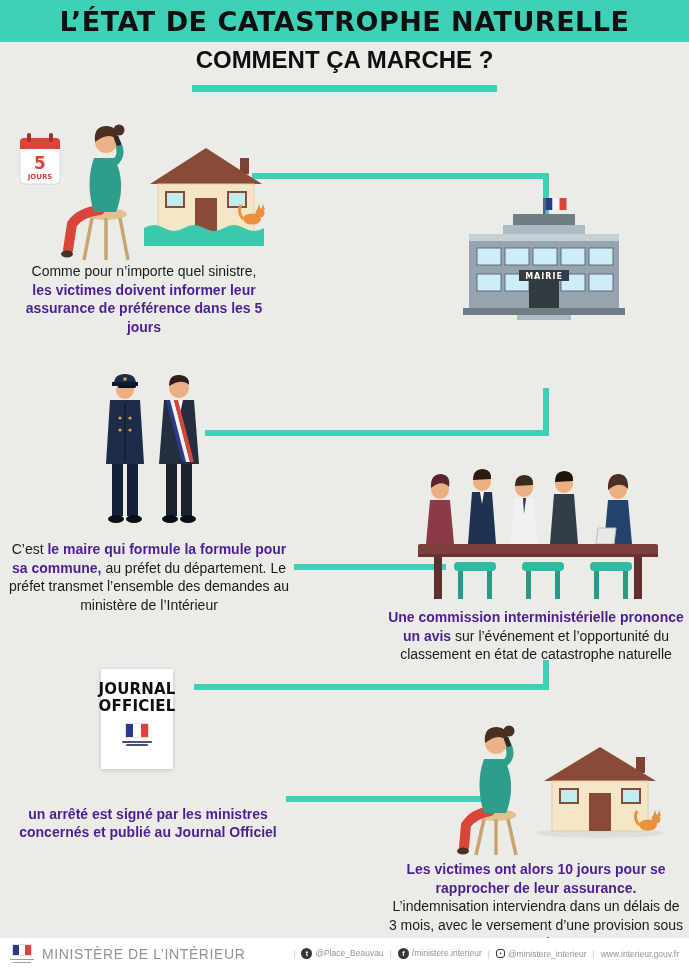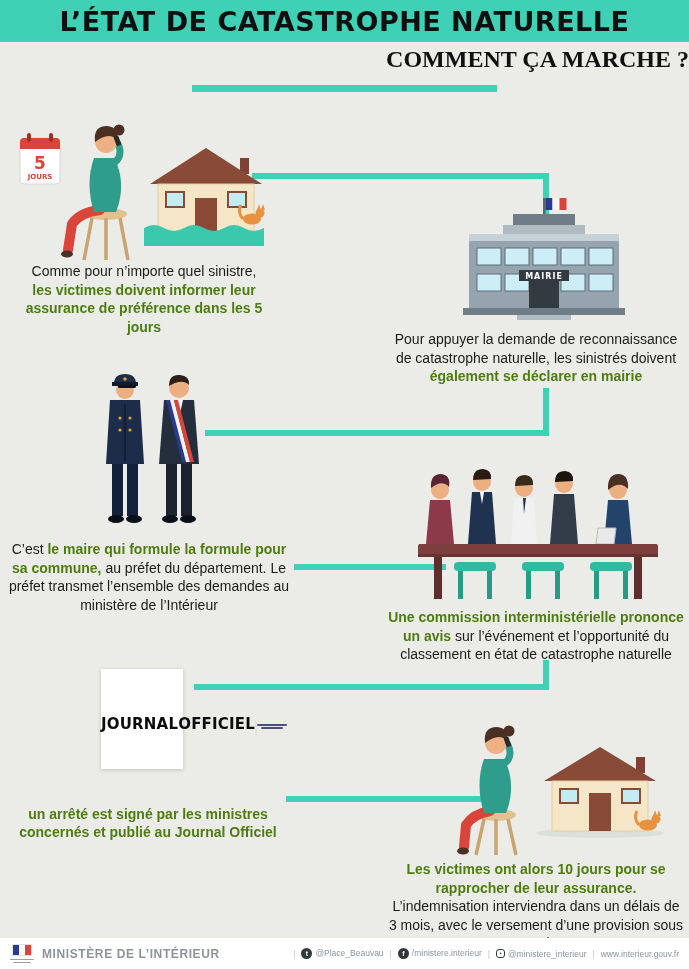--- a/index.html
+++ b/index.html
@@ -1,44 +1,44 @@
 <!DOCTYPE html>
 <html><head>
 <meta charset="utf-8">
 <style>
   *{margin:0;padding:0;box-sizing:border-box}
   body{background:#ffffff;font-family:"Liberation Sans",sans-serif}
   .canvas{position:relative;width:689px;height:969px;margin:0 auto;background:#ebece8;overflow:hidden}
   .header-bar{position:absolute;left:0;top:0;width:689px;height:42px;background:#3fd1b5;display:flex;align-items:center;justify-content:center}
   .header-title{font-family:"DejaVu Sans",sans-serif;font-weight:bold;font-size:27px;letter-spacing:.5px;color:#101010;white-space:nowrap}
-  .subtitle{position:absolute;left:0;top:46px;width:689px;text-align:right;font-family:Liberation Serif, serif;font-weight:bold;font-size:24px;color:#101010}
+  .subtitle{position:absolute;left:0;top:46px;width:689px;text-align:center;font-family:Liberation Sans, sans-serif;font-weight:bold;font-size:24px;color:#101010}
   .subtitle-underline{position:absolute;left:192px;top:85px;width:305px;height:7px;background:#3fd1b5}
   .line{position:absolute;background:#3fd1b5}
   .scene{position:absolute}
   .txt{position:absolute;text-align:center;font-size:14px;line-height:1.33;color:#1b1b1b}
-  .txt b{color:#4d7c0f}
-  .jo-box{position:absolute;left:101px;top:669px;width:82px;height:100px;background:#fff;box-shadow:0 1px 4px rgba(0,0,0,.18);display:flex;flex-direction:row;align-items:center;padding-top:12px}
+  .txt b{color:#4c1d95}
+  .jo-box{position:absolute;left:101px;top:669px;width:72px;height:100px;background:#fff;box-shadow:0 1px 4px rgba(0,0,0,.18);display:flex;flex-direction:column;align-items:center;padding-top:12px}
   .jo-line{font-family:"DejaVu Sans",sans-serif;font-weight:bold;font-size:15px;letter-spacing:.2px;color:#0d0d0d;line-height:1.15}
   .flag{display:flex;width:24px;height:15px;border:1px solid #e2e2e2;margin-top:7px}
   .flag span{flex:1}
   .flag .fb{background:#2a3a8c}
   .flag .fw{background:#ffffff}
   .flag .fr{background:#d9453a}
   .logo-lines{margin-top:3px;display:flex;flex-direction:column;gap:1.5px;align-items:center}
   .logo-lines i{display:block;height:2px;background:#4a4f7a;border-radius:1px}
   .logo-lines i:nth-child(1){width:30px}
   .logo-lines i:nth-child(2){width:22px}
   .footer{position:absolute;left:0;bottom:0;width:689px;height:31px;background:#fff;display:flex;align-items:center;justify-content:space-between;padding:0 10px}
   .footer-left{display:flex;align-items:center;gap:8px}
   .gov-logo{display:flex;flex-direction:column;align-items:center}
   .gov-logo .flag{margin-top:0;width:20px;height:12px}
   .gov-logo .logo-lines i{background:#9aa0a5;height:1.5px}
   .gov-logo .logo-lines i:nth-child(1){width:24px}
   .gov-logo .logo-lines i:nth-child(2){width:18px}
-  .ministry{color:#8d939a;font-weight:bold;font-size:12px;letter-spacing:.6px}
+  .ministry{color:#8d939a;font-weight:normal;font-size:14px;letter-spacing:.6px}
   .footer-right{display:flex;align-items:center;gap:6px;color:#8d939a;font-size:8.5px;white-space:nowrap}
   .sep{color:#c2c6ca}
   .soc{display:flex;gap:3px;cursor:pointer}
   .icon{display:inline-flex;align-items:center;justify-content:center;width:11px;height:11px;border-radius:50%;background:#33383d;color:#fff;font-size:7px;font-weight:bold}
   .icon.square{border-radius:3px;background:transparent;border:1.5px solid #33383d;color:#33383d;width:9px;height:9px;font-size:6px}
 </style>
 </head>
 <body>
 
 <div class="canvas">
@@ -126,24 +126,20 @@
       <rect x="106" y="78" width="24" height="17" fill="#cdeef6" stroke="#5f6e79"></rect>
       <rect x="134" y="78" width="24" height="17" fill="#cdeef6" stroke="#5f6e79"></rect>
     </g>
     <rect x="64" y="74" width="50" height="11" fill="#333b41"></rect>
     <text x="89" y="83" font-size="8" font-weight="bold" fill="#ffffff" text-anchor="middle" letter-spacing="1" font-family="DejaVu Sans, sans-serif">MAIRIE</text>
     <rect x="74" y="85" width="30" height="27" fill="#333b41"></rect>
     <rect x="8" y="112" width="162" height="7" fill="#6f7d87"></rect>
     <rect x="62" y="119" width="54" height="5" fill="#aebbc3"></rect>
   </svg>
 
-  <p class="txt" style="left:388px;top:330px;width:296px">
-    <span>Pour appuyer la demande de reconnaissance de catastrophe naturelle, les sinistrés doivent</span><br>
-    <b>également se déclarer en mairie</b>
-  </p>
 
   <svg class="scene" style="left:94px;top:366px" width="120" height="166" viewBox="0 0 120 166">
     <g>
       <circle cx="31" cy="24" r="9" fill="#ecaf82"></circle>
       <path d="M20 18 Q20 8 31 8 Q42 8 42 18 Z" fill="#1c2c49"></path>
       <rect x="18" y="16" width="26" height="4" fill="#101b30"></rect>
       <rect x="24" y="19" width="18" height="3" rx="1.5" fill="#0c1424"></rect>
       <circle cx="31" cy="13" r="1.8" fill="#d8a440"></circle>
       <path d="M16 34 L46 34 L50 98 L12 98 Z" fill="#1c2c49"></path>
       <line x1="31" y1="38" x2="31" y2="96" stroke="#101b30" stroke-width="1.5"></line>

